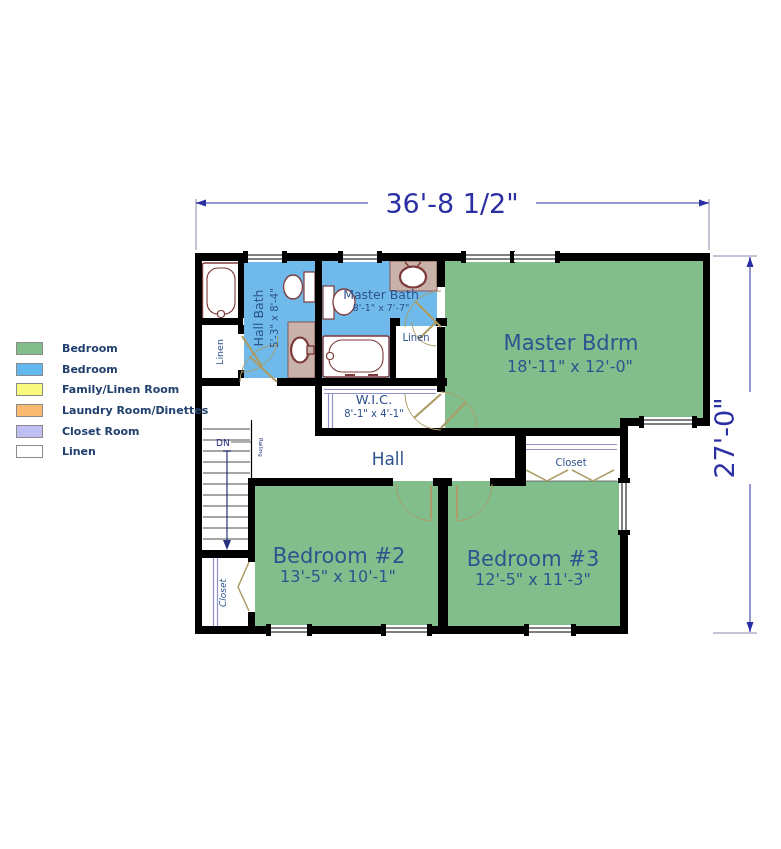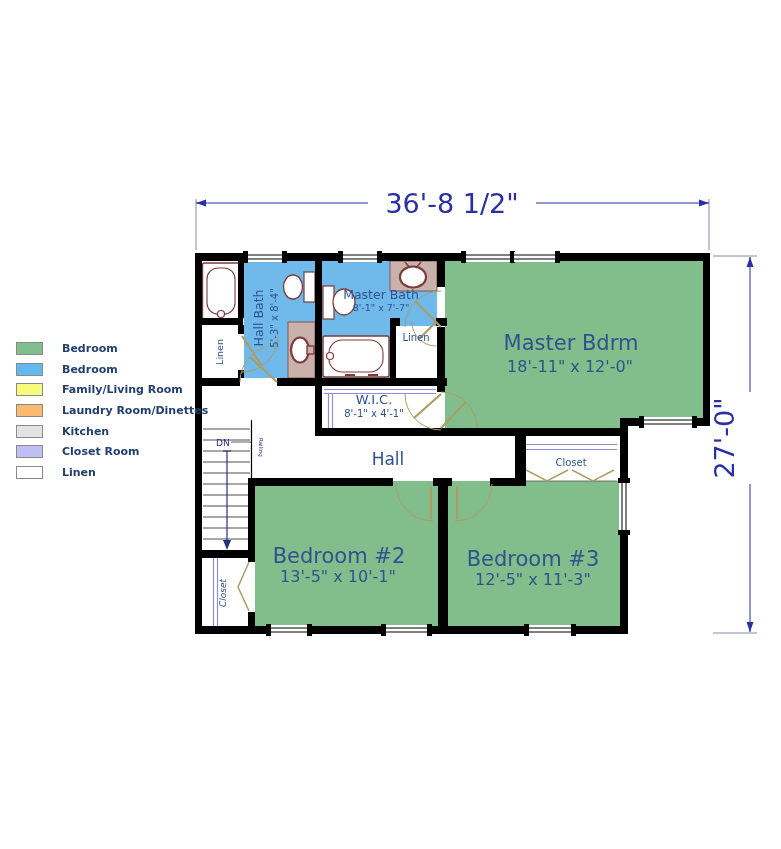--- a/index.html
+++ b/index.html
@@ -25,29 +25,25 @@
     <div class="lg-row">
         <span class="lg-sw" style="background: rgb(130, 190, 140);"></span>
         <span class="lg-label">Bedroom</span>
       </div>
     <div class="lg-row">
         <span class="lg-sw" style="background: rgb(100, 184, 240);"></span>
         <span class="lg-label">Bedroom</span>
       </div>
     <div class="lg-row">
         <span class="lg-sw" style="background: rgb(248, 250, 125);"></span>
-        <span class="lg-label">Family/Living Room</span>
+        <span class="lg-label">Family/Linen Room</span>
       </div>
     <div class="lg-row">
         <span class="lg-sw" style="background: rgb(250, 186, 111);"></span>
         <span class="lg-label">Laundry Room/Dinettes</span>
-      </div>
-    <div class="lg-row">
-        <span class="lg-sw" style="background: rgb(226, 226, 226);"></span>
-        <span class="lg-label">Kitchen</span>
       </div>
     <div class="lg-row">
         <span class="lg-sw" style="background: rgb(191, 191, 244);"></span>
         <span class="lg-label">Closet Room</span>
       </div>
     <div class="lg-row">
         <span class="lg-sw" style="background: rgb(255, 255, 255);"></span>
         <span class="lg-label">Linen</span>
       </div>
   </div>

